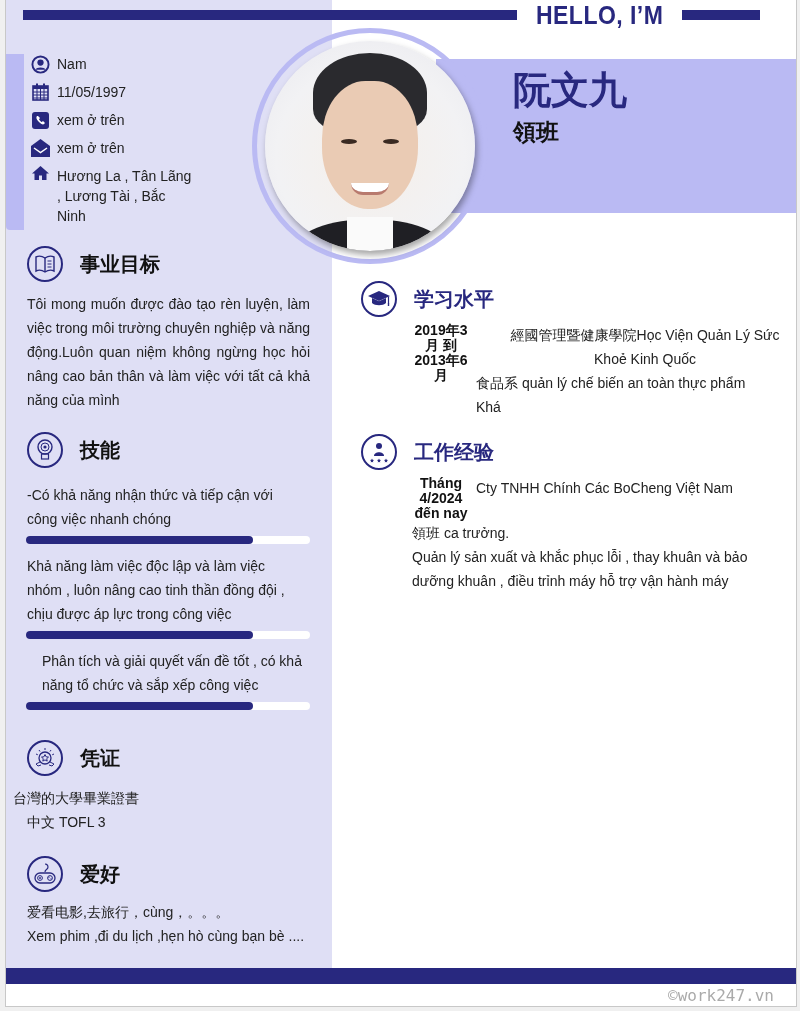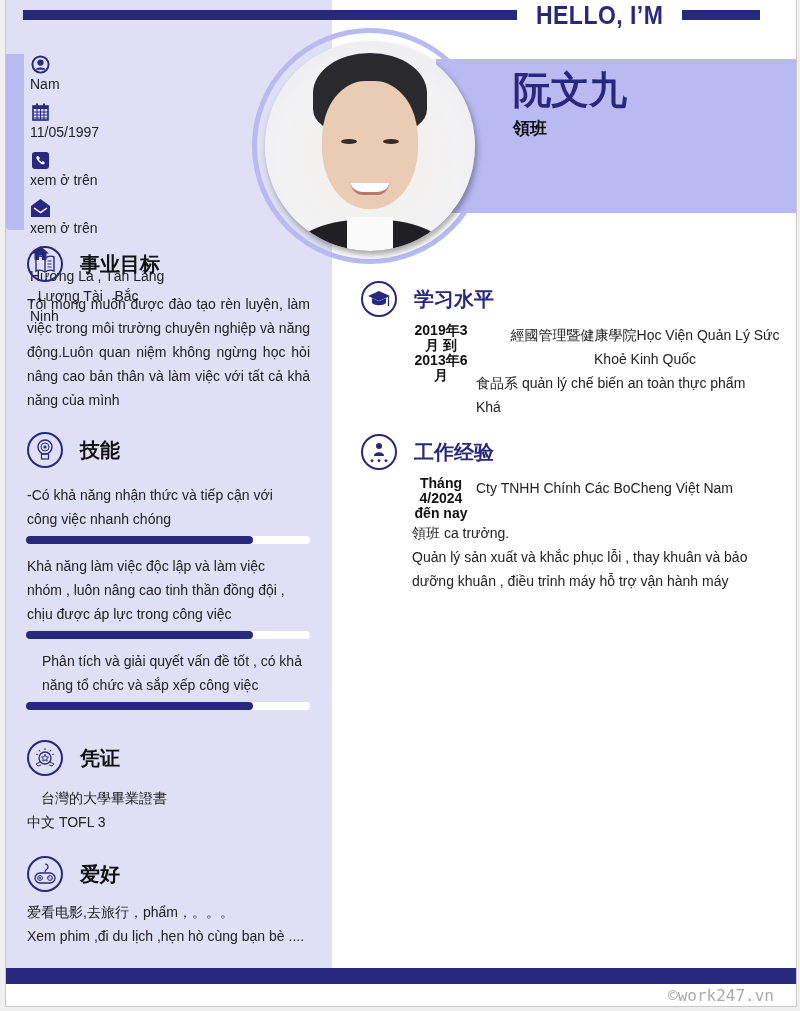--- a/index.html
+++ b/index.html
@@ -5,26 +5,26 @@
   * { box-sizing: border-box; margin: 0; padding: 0; }
   html, body { width: 800px; height: 1011px; background: #f0f0f0; overflow: hidden; }
   body { font-family: "Liberation Sans", "DejaVu Sans", sans-serif; color: #222; position: relative; }
   .page { position: absolute; left: 5px; top: 0; width: 792px; height: 1007px; background: #fff; border: 1px solid #c8c8c8; border-top: none; overflow: hidden; }
   .sidebar { position: absolute; left: 0; top: 0; width: 326px; height: 968px; background: #dfdff5; }
   .top-line-left { position: absolute; left: 17px; top: 10px; width: 494px; height: 10px; background: #28287f; }
   .top-line-right { position: absolute; left: 676px; top: 10px; width: 78px; height: 10px; background: #28287f; }
   .hello { position: absolute; left: 530px; top: 1px; font-size: 25px; font-weight: bold; color: #28287f; letter-spacing: 0.5px; transform: scaleX(0.92); transform-origin: left; }
   .info-accent { position: absolute; left: 0; top: 54px; width: 18px; height: 176px; background: #babaf3; border-radius: 0 0 0 4px; }
   .info-list { position: absolute; left: 24px; top: 54px; width: 200px; }
-  .info-row { display: flex; align-items: flex-start; font-size: 14px; line-height: 20px; margin-bottom: 8px; flex-direction: column; }
+  .info-row { display: flex; align-items: flex-start; font-size: 14px; line-height: 20px; margin-bottom: 8px; }
   .info-row .ic { width: 20px; height: 20px; margin-right: 7px; flex: none; display: flex; align-items: center; justify-content: center; }
   .info-row .tx { color: #222; }
   .name-band { position: absolute; left: 430px; top: 59px; width: 360px; height: 154px; background: #babaf3; }
   .name { position: absolute; left: 507px; top: 65px; font-size: 38px; font-weight: bold; color: #28287f; }
-  .role { position: absolute; left: 507px; top: 117px; font-size: 17px; font-weight: bold; color: #111; }
+  .role { position: absolute; left: 507px; top: 117px; font-size: 23px; font-weight: bold; color: #111; }
   .photo-ring { position: absolute; left: 246px; top: 28px; width: 236px; height: 236px; border-radius: 50%; border: 5px solid #babaf3; }
   .photo { position: absolute; left: 259px; top: 41px; width: 210px; height: 210px; border-radius: 50%; background: radial-gradient(circle at 50% 55%, #f5efe9 0%, #f2f2f4 60%, #e8e8ee 100%); box-shadow: 2px 4px 6px rgba(0,0,0,0.35); overflow: hidden; }
   .photo .hair { position: absolute; left: 48px; top: 12px; width: 114px; height: 80px; background: #2a2a2e; border-radius: 50% 50% 30% 30%; }
   .photo .face { position: absolute; left: 57px; top: 40px; width: 96px; height: 128px; background: #eacbb4; border-radius: 45% 45% 48% 48%; }
   .photo .suit { position: absolute; left: 30px; top: 178px; width: 150px; height: 60px; background: #1f1f24; border-radius: 50% 50% 0 0; }
   .photo .collar { position: absolute; left: 82px; top: 176px; width: 46px; height: 40px; background: #fafafa; }
   .photo .eye { position: absolute; top: 98px; width: 16px; height: 5px; background: #3a2a22; border-radius: 50%; }
   .photo .mouth { position: absolute; left: 86px; top: 142px; width: 38px; height: 12px; background: #fff; border-bottom: 3px solid #b87a6e; border-radius: 0 0 20px 20px; }
   .sec-head { position: absolute; display: flex; align-items: center; }
   .sec-icon { width: 36px; height: 36px; border-radius: 50%; border: 2px solid #28287f; display: flex; align-items: center; justify-content: center; margin-right: 17px; flex: none; }
@@ -154,38 +154,38 @@
     <span class="sec-icon">
       <svg width="24" height="22" viewBox="0 0 24 22">
           <circle cx="12" cy="11" r="6" fill="none" stroke="#28287f" stroke-width="1.3"></circle>
           <path d="M12 7.5l1.1 2.3 2.4.3-1.8 1.6.5 2.4-2.2-1.2-2.2 1.2.5-2.4-1.8-1.6 2.4-.3z" fill="none" stroke="#28287f" stroke-width="1"></path>
           <path d="M3 17l4-2M21 17l-4-2M3 17l2 2 3-1M21 17l-2 2-3-1" stroke="#28287f" stroke-width="1" fill="none"></path>
           <path d="M12 1v2M6 3l1 1.5M18 3l-1 1.5M3 7l1.8.8M21 7l-1.8.8" stroke="#28287f" stroke-width="1"></path>
         </svg>
     </span>
     <span class="sec-title">凭证</span>
   </div>
-  <div class="para" style="left:35px; top:786px;">台灣的大學畢業證書</div>
+  <div class="para" style="left:7px; top:786px;">台灣的大學畢業證書</div>
   <div class="para" style="left:21px; top:810px;">中文 TOFL 3</div>
 
   <div class="sec-head" style="left:21px; top:856px;align-items:center;">
     <span class="sec-icon">
       <svg width="24" height="22" viewBox="0 0 24 22">
           <path d="M12 9c0-3 3-2 3-5s-3-3-3-3" fill="none" stroke="#28287f" stroke-width="1.2"></path>
           <rect x="2" y="10" width="20" height="10" rx="5" fill="none" stroke="#28287f" stroke-width="1.3"></rect>
           <circle cx="7" cy="15" r="2.4" fill="none" stroke="#28287f" stroke-width="1"></circle>
           <circle cx="17" cy="15" r="2.4" fill="none" stroke="#28287f" stroke-width="1"></circle>
           <path d="M6 15h2M7 14v2" stroke="#28287f" stroke-width="0.9"></path>
           <circle cx="16" cy="14.2" r="0.6" fill="#28287f"></circle>
           <circle cx="18" cy="15.8" r="0.6" fill="#28287f"></circle>
         </svg>
     </span>
     <span class="sec-title">爱好</span>
   </div>
-  <div class="para" style="left:21px; top:900px;">爱看电影,去旅行，phẩm，。。。</div>
+  <div class="para" style="left:21px; top:900px;">爱看电影,去旅行，cùng，。。。</div>
   <div class="para" style="left:21px; top:924px;">Xem phim ,đi du lịch ,hẹn hò cùng bạn bè ....</div>
 
   <div class="sec-head" style="left:355px; top:281px;">
     <span class="sec-icon">
       <svg width="24" height="18" viewBox="0 0 24 18">
           <path d="M12 1L1 6l11 5 11-5z" fill="#28287f"></path>
           <path d="M5 8v5c3 3 11 3 14 0V8l-7 3.2z" fill="#28287f"></path>
           <path d="M21.5 6.5v7" stroke="#28287f" stroke-width="1.2"></path>
           <rect x="20.8" y="13" width="1.4" height="3" fill="#28287f"></rect>
         </svg>

